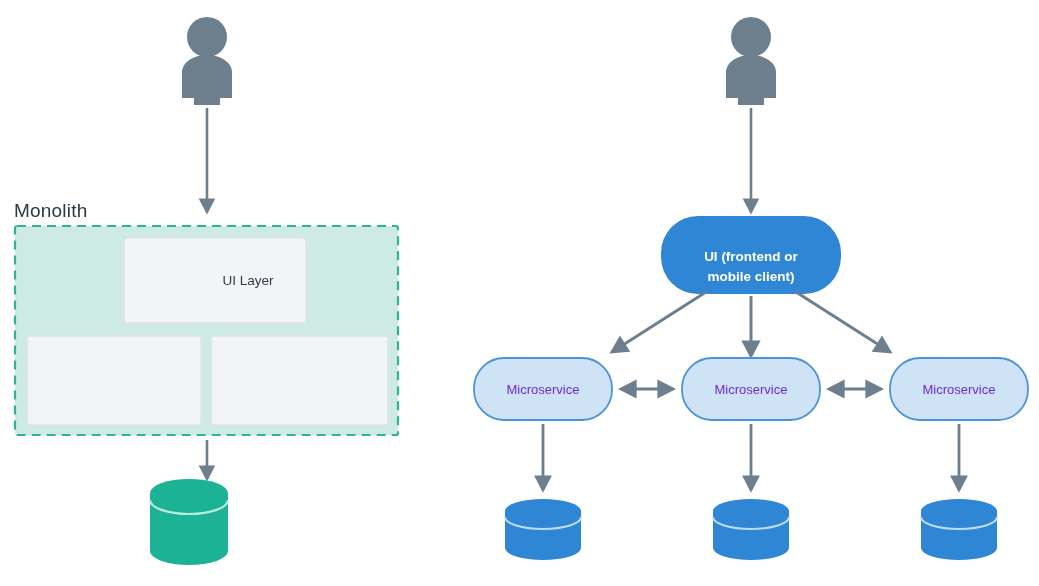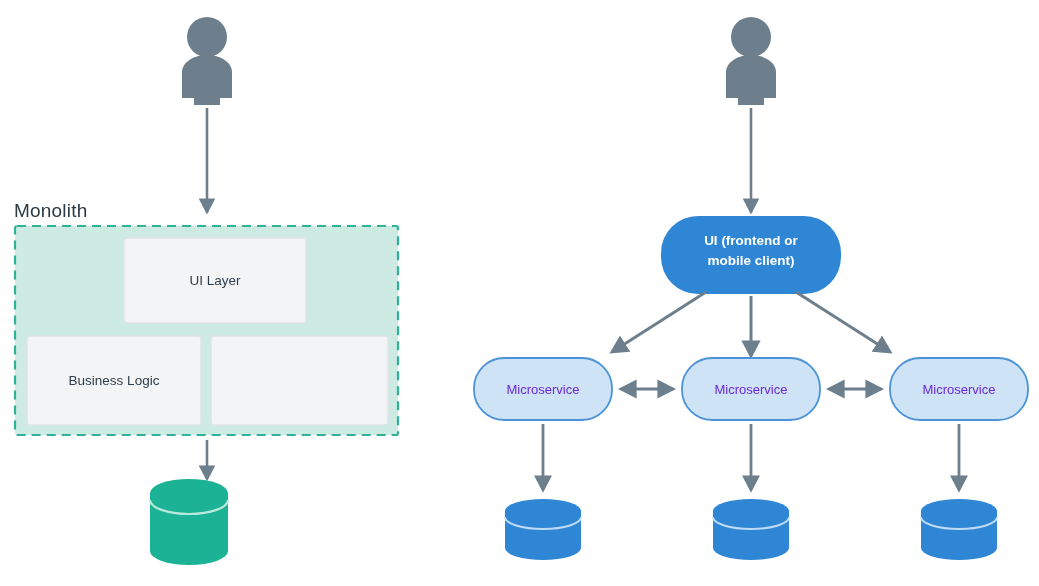--- a/index.html
+++ b/index.html
@@ -130,26 +130,25 @@
     </g>
     <g>
       <path d="M921,511 L921,548 a38,12 0 0 0 76,0 L997,511 Z" fill="#2f86d4"></path>
       <ellipse cx="959" cy="511" rx="38" ry="12" fill="#2f86d4"></ellipse>
       <path d="M921,517 a38,12 0 0 0 76,0" fill="none" stroke="#bfdcf5" stroke-width="2"></path>
     </g>
   </svg>
 
   <div class="mono-title">Monolith</div>
 
-  <div class="node-label inner-box-label" style="left:124px; top:238px; width:182px; height:85px;">UI Layer</div>
-
-  <div class="node-label inner-box-label" style="left:27px; top:336px; width:174px; height:89px;">Business Logic</div>
+  <div class="node-label inner-box-label" style="left:124px; top:238px; width:182px; height:85px;padding-left:33px;">UI Layer</div>
 
 
-  <div class="node-label ui-box-label" style="left:661px; top:212px; width:180px; height:78px;">UI (frontend or
+
+  <div class="node-label ui-box-label" style="left:661px; top:228px; width:180px; height:78px;">UI (frontend or
 mobile client)</div>
 
   <div class="node-label ms-label" style="left:474px; top:358px; width:138px; height:62px;">Microservice</div>
 
   <div class="node-label ms-label" style="left:682px; top:358px; width:138px; height:62px;">Microservice</div>
 
   <div class="node-label ms-label" style="left:890px; top:358px; width:138px; height:62px;">Microservice</div>
 
 </div>
 

